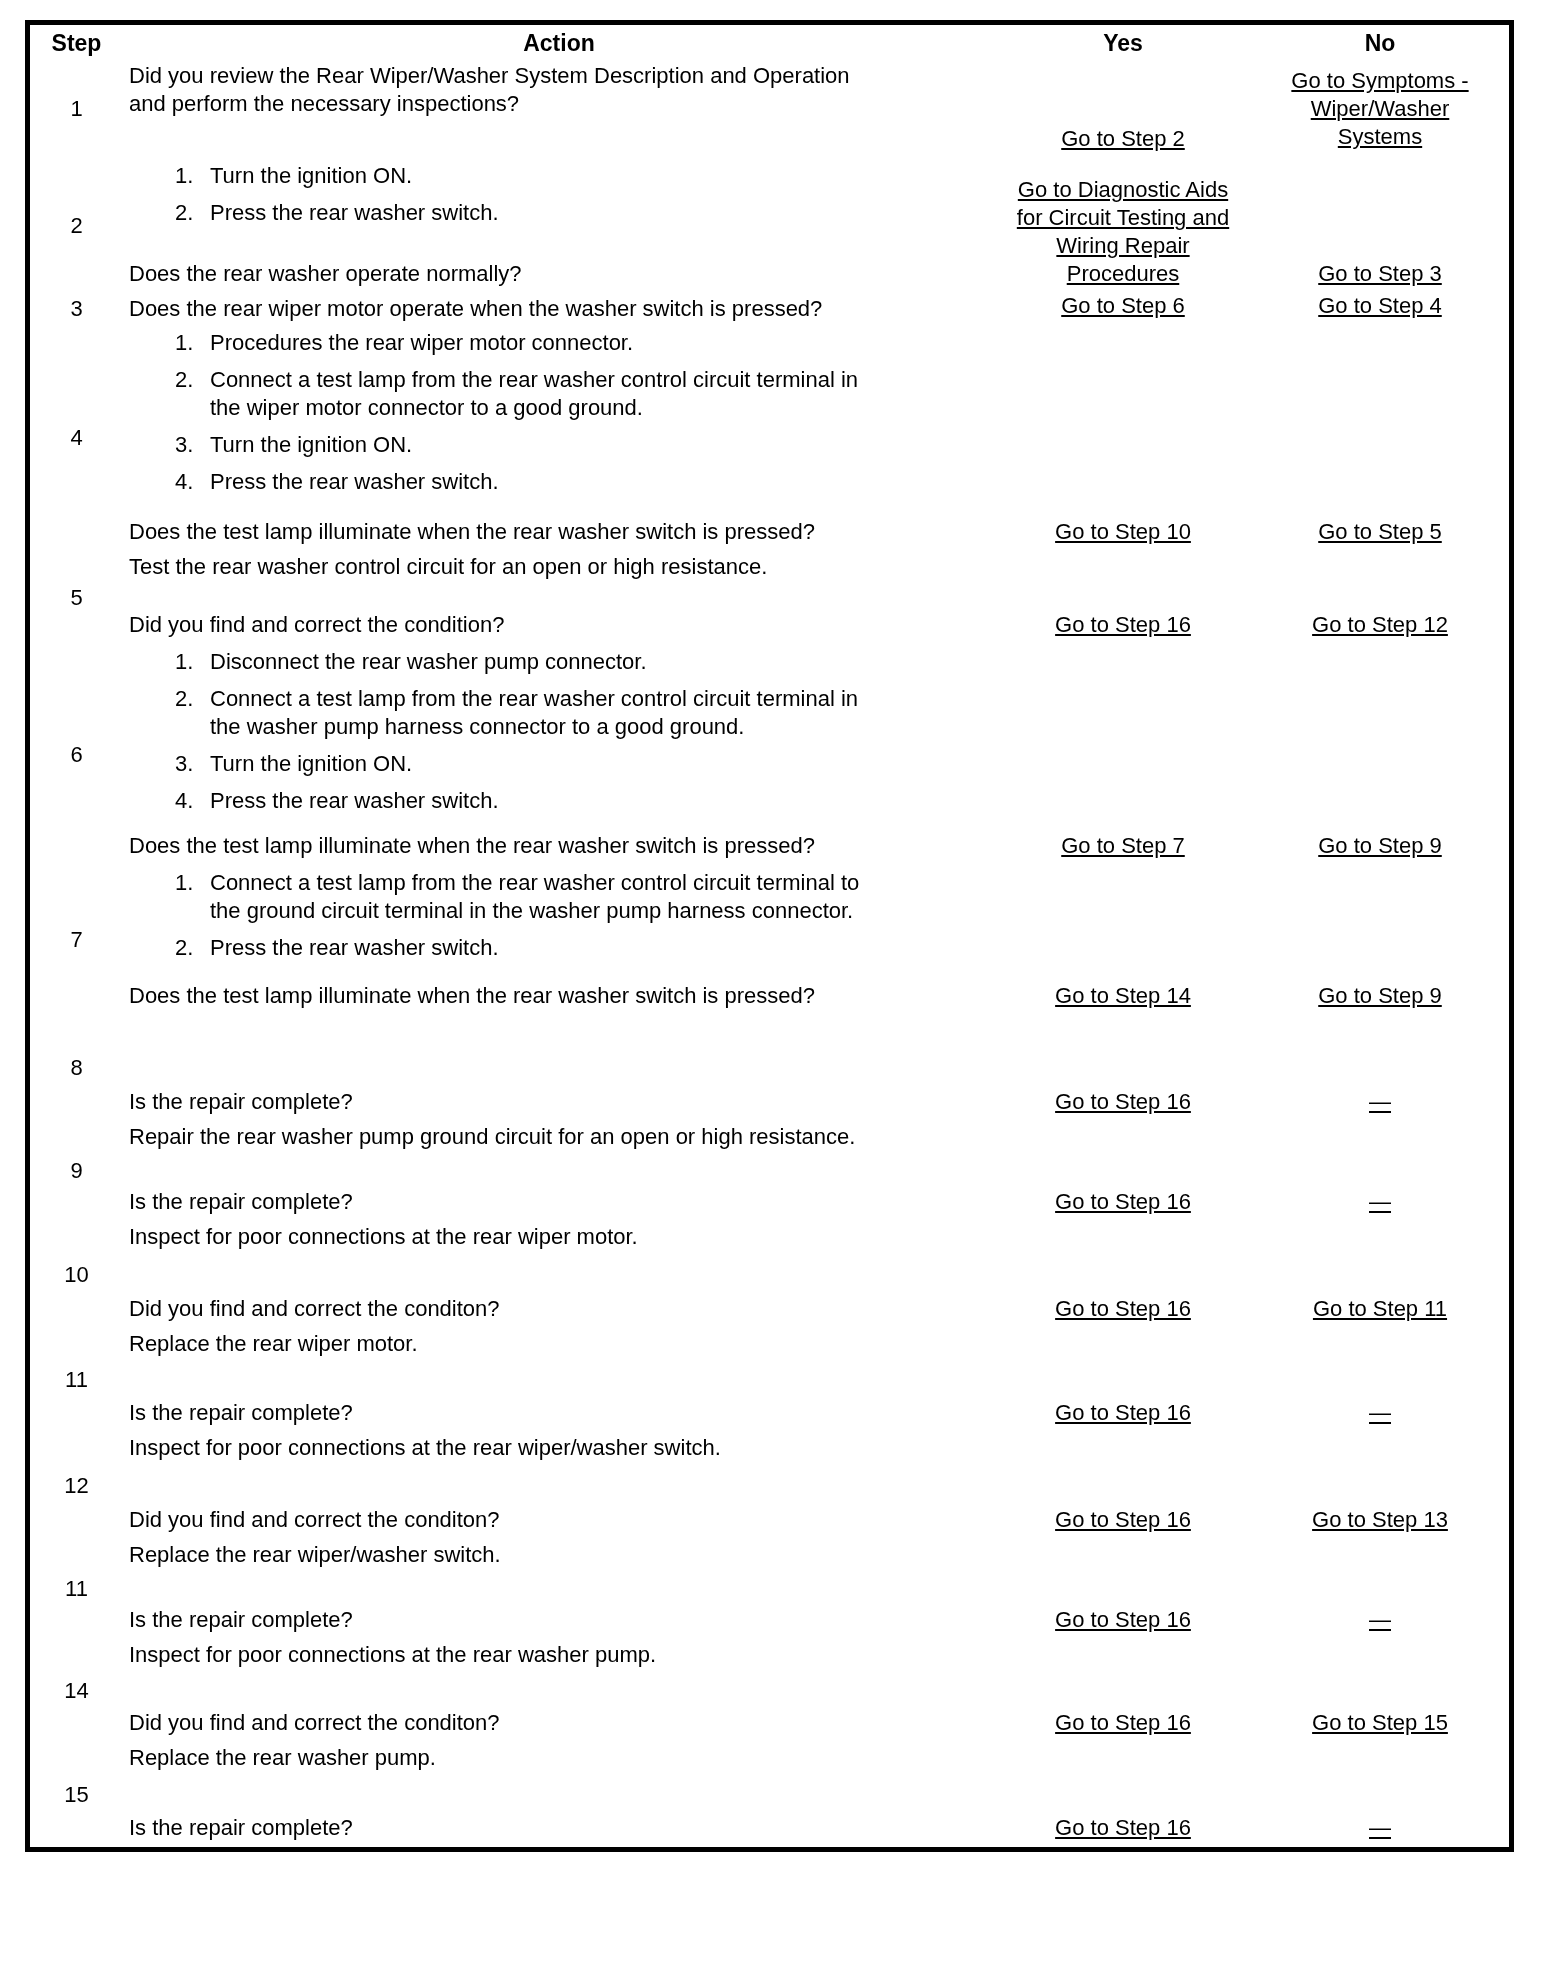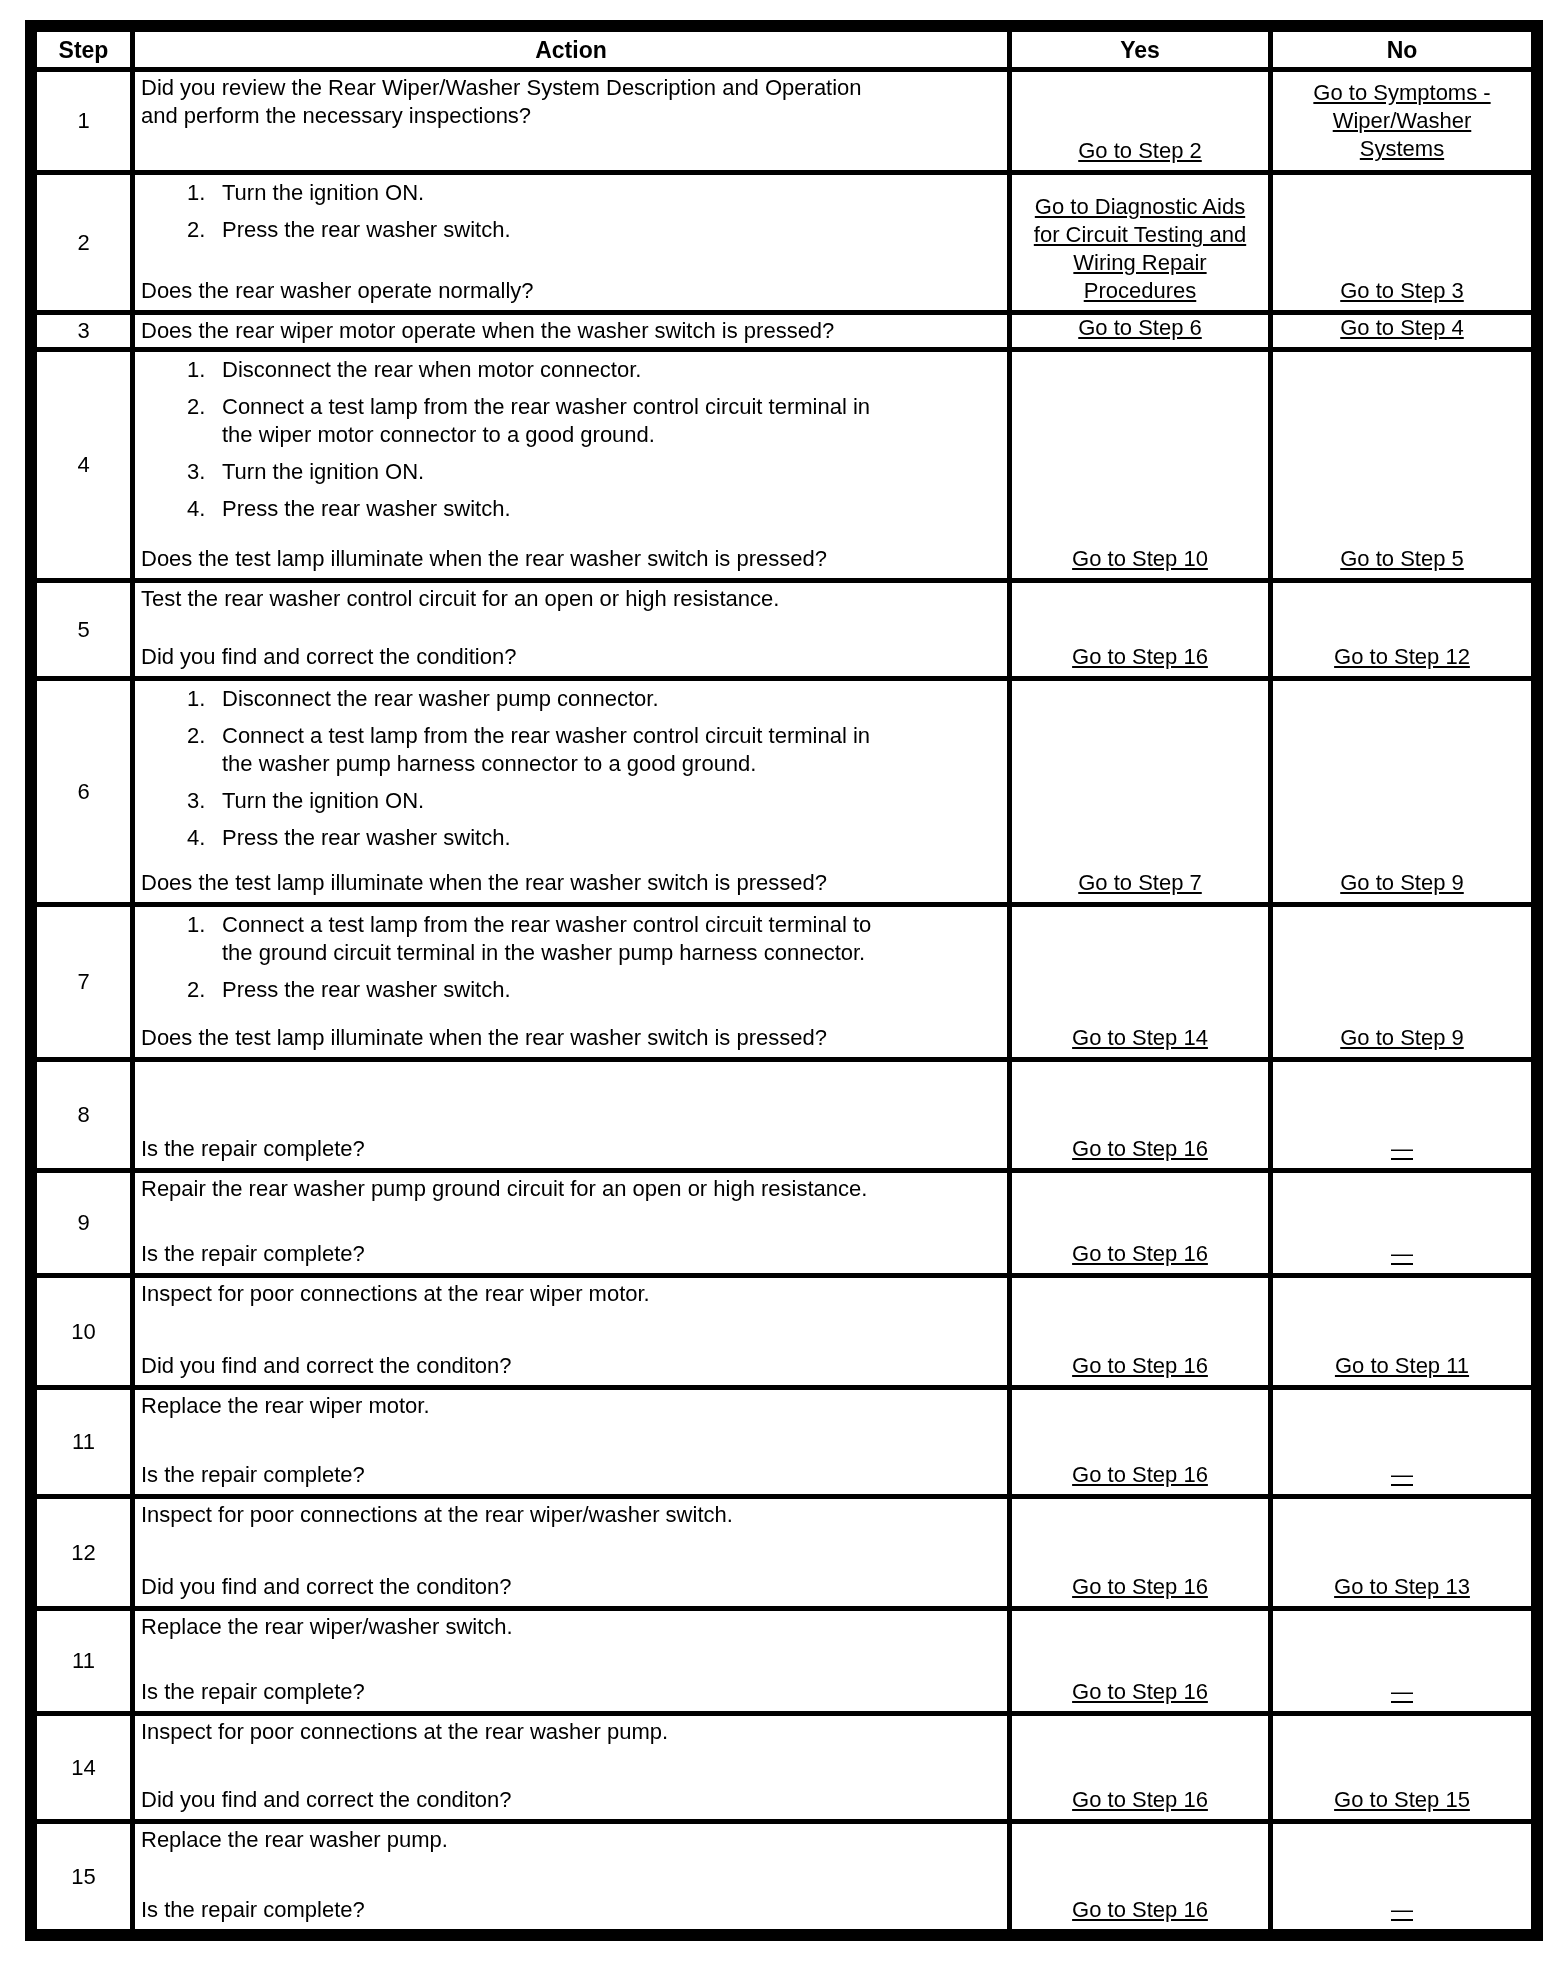--- a/index.html
+++ b/index.html
@@ -7,23 +7,22 @@
     width:1568px;height:1964px;
     background:#ffffff;color:#000000;
     font-family:"Liberation Sans",sans-serif;
     position:relative;
   }
   .table{
     position:absolute;left:25px;top:20px;
     display:grid;
     grid-template-columns:93px 872px 256px 258px;
     grid-template-rows:35px 98px 135px 32px 226px 93px 221px 150px 106px 100px 107px 104px 107px 100px 103px 105px;
-    gap:5px;
     background:#000000;
-    padding:12px;
+    padding:5px;
   }
   .cell{background:#ffffff;font-size:22px;line-height:28px;overflow:hidden;}
   .hdr{display:flex;align-items:center;justify-content:center;font-weight:bold;font-size:23px;}
   .step{display:flex;align-items:center;justify-content:center;}
   .action{display:flex;flex-direction:column;padding:2px 6px 5px 6px;}
   .intro{white-space:pre-line;}
   .list{padding-top:2px;}
   .li{display:flex;margin-bottom:9px;}
   .num{flex:0 0 auto;margin-left:46px;width:35px;}
   .litext{white-space:pre-line;}
@@ -82,21 +81,21 @@
   </div>
   <div class="cell yes">Go to Step 6</div>
   <div class="cell no">Go to Step 4</div>
 
   <div class="cell step">4</div>
   <div class="cell action">
 
     <div class="list">
         <div class="li">
           <span class="num">1.</span>
-          <span class="litext">Disconnect the rear when motor connector.</span>
+          <span class="litext">Procedures the rear wiper motor connector.</span>
         </div>
         <div class="li">
           <span class="num">2.</span>
           <span class="litext">Connect a test lamp from the rear washer control circuit terminal in
 the wiper motor connector to a good ground.</span>
         </div>
         <div class="li">
           <span class="num">3.</span>
           <span class="litext">Turn the ignition ON.</span>
         </div>

